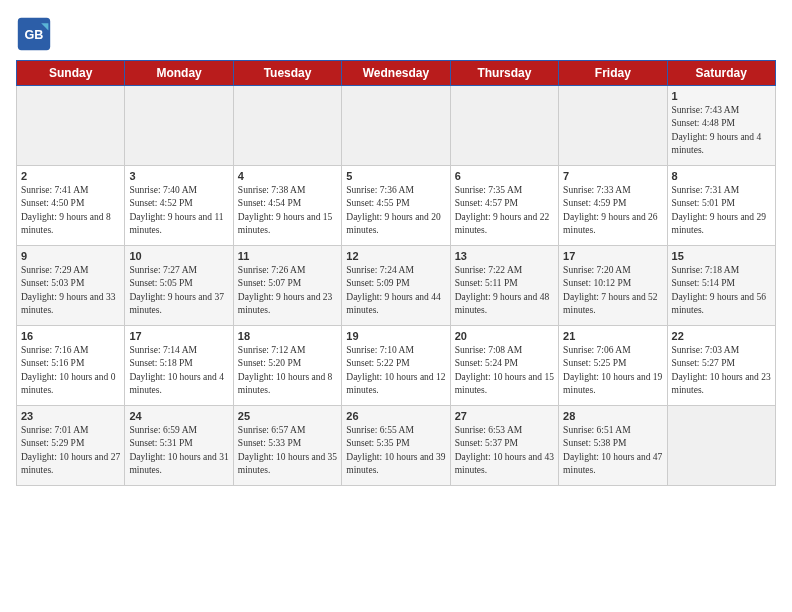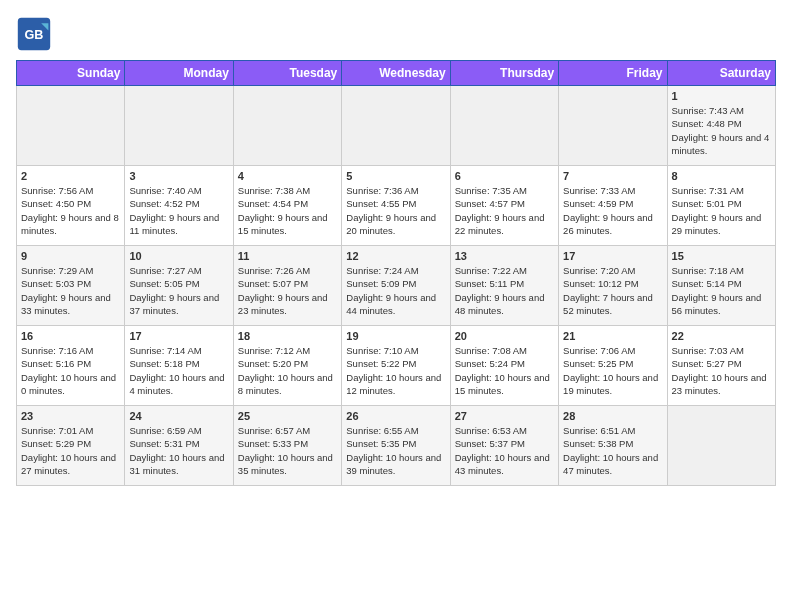--- a/index.html
+++ b/index.html
@@ -39,43 +39,44 @@
     .location {
       font-size: 14px;
       color: #555;
     }
     table {
       width: 100%;
       border-collapse: collapse;
       table-layout: fixed;
     }
     thead th {
-      background-color: #8b5cf6;
+      background-color: #b91c1c;
       color: #fff;
       font-size: 12px;
       font-weight: bold;
       padding: 5px 4px;
-      text-align: right;
+      text-align: center;
       border: 1px solid #2a5ab0;
     }
     tbody td {
       border: 1px solid #ccc;
       vertical-align: top;
       padding: 4px;
       font-size: 9.5px;
       color: #333;
       height: 80px;
     }
     .day-number {
       font-weight: bold;
       font-size: 11px;
       margin-bottom: 2px;
     }
     .day-info {
       line-height: 1.4;
+      font-family: Liberation Serif, serif;
     }
     tbody tr:nth-child(odd) td {
       background-color: #f5f5f5;
     }
     tbody tr:nth-child(even) td {
       background-color: #fff;
     }
     .empty {
       background-color: #f0f0f0 !important;
     }
@@ -131,21 +132,21 @@
           <span>Sunrise: 7:43 AM</span><br>
           <span>Sunset: 4:48 PM</span><br>
           <span>Daylight: 9 hours and 4 minutes.</span>
         </div>
         </td>
       </tr>
       <tr>
         <td>
           <div class="day-number">2</div>
         <div class="day-info">
-          <span>Sunrise: 7:56 AM</span><br>
+          <span>Sunrise: 7:41 AM</span><br>
           <span>Sunset: 4:50 PM</span><br>
           <span>Daylight: 9 hours and 8 minutes.</span>
         </div>
         </td>
         <td>
           <div class="day-number">3</div>
         <div class="day-info">
           <span>Sunrise: 7:40 AM</span><br>
           <span>Sunset: 4:52 PM</span><br>
           <span>Daylight: 9 hours and 11 minutes.</span>

